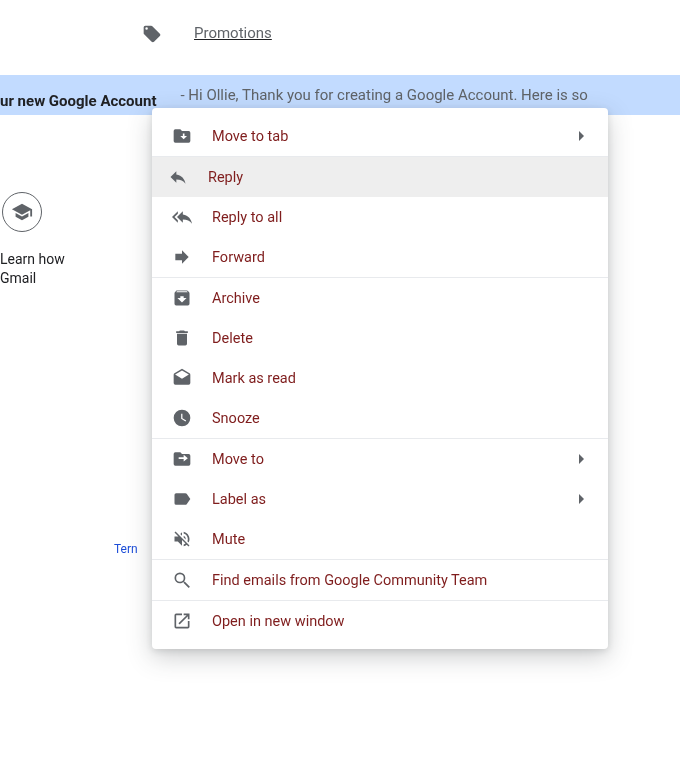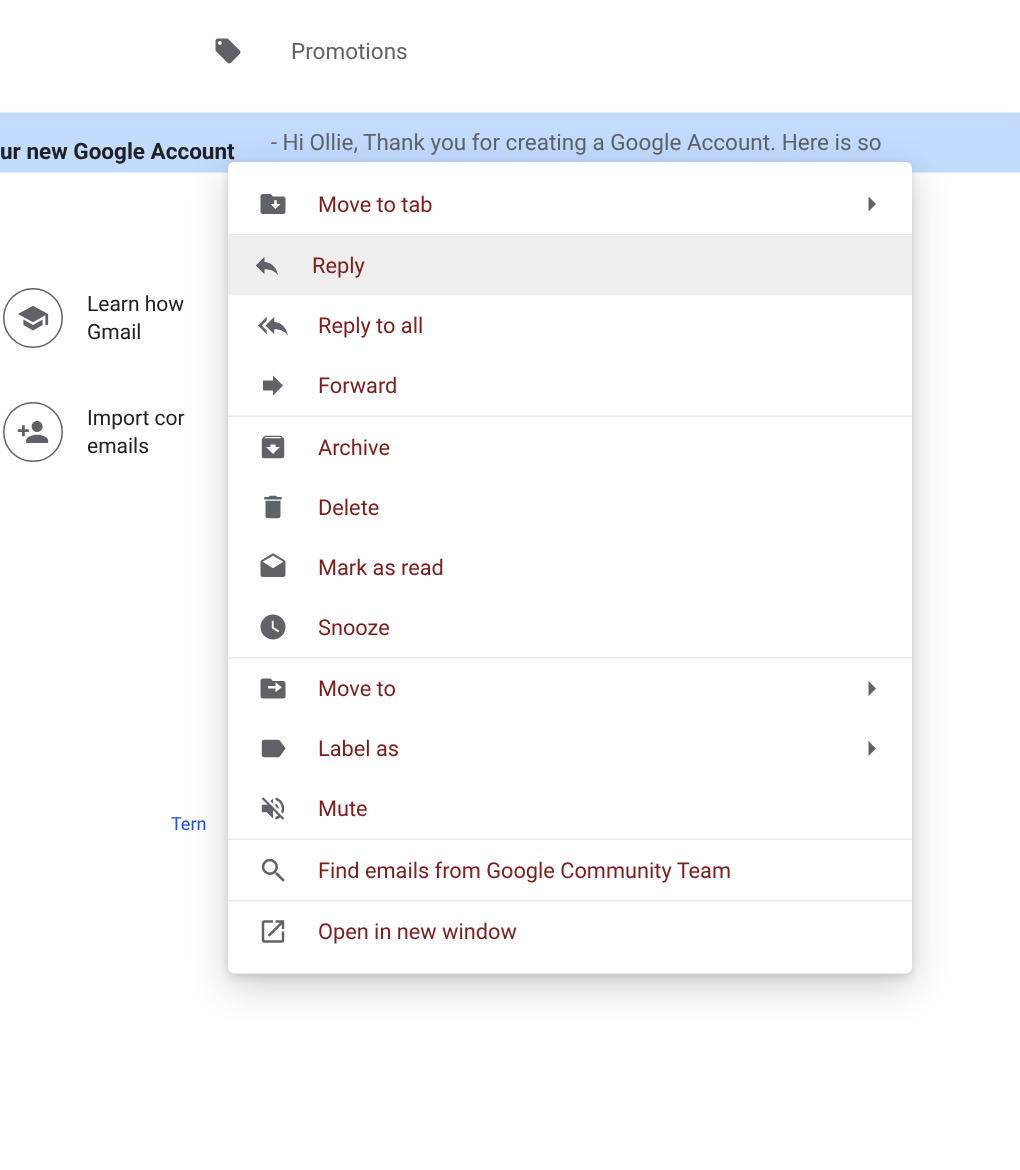--- a/index.html
+++ b/index.html
@@ -1,25 +1,25 @@
 <!DOCTYPE html>
 <html><head>
   <meta charset="utf-8">
   <style>
     * { margin:0; padding:0; box-sizing:border-box; font-family:Roboto,Arial,sans-serif; }
     body { background:#fff; width:680px; height:780px; overflow:hidden; position:relative; color:#202124; }
     .icon { width:20px; height:20px; fill:#5f6368; color:#5f6368; display:inline-flex; align-items:center; justify-content:center; flex-shrink:0; }
-    .tab-row { position:absolute; top:24px; left:142px; display:flex; align-items:center; gap:32px; }
+    .tab-row { position:absolute; top:24px; left:142px; display:flex; align-items:flex-start; gap:32px;text-decoration:underline; }
     .tab-row .icon { fill:#5f6368; }
     .tab-label { font-size:15px; color:#5f6368; }
     .email-row { position:absolute; top:75px; left:0; right:0; height:40px; background:#c2dbff; display:flex; align-items:center; padding-left:0; white-space:nowrap; overflow:hidden; }
     .email-subject { font-weight:700; color:#202124; font-size:15px;margin-top:12px; }
     .email-snippet { color:#5f6368; font-size:15px; margin-left:24px; }
     .side-items { position:absolute; top:192px; left:0; width:150px; }
-    .side-item { display:flex; align-items:flex-start; gap:16px; margin-bottom:36px; }
+    .side-item { display:flex; align-items:flex-start; gap:16px; margin-bottom:36px;flex-direction:column; }
     .circle { width:40px; height:40px; border:1px solid #5f6368; border-radius:50%; display:flex; align-items:center; justify-content:center; flex-shrink:0; margin-left:2px; }
     .circle svg { width:22px; height:22px; fill:#5f6368; }
     .side-label { font-size:14px; color:#202124; line-height:1.35; padding-top:2px; }
     .footer-text { position:absolute; top:542px; left:114px; font-size:12px; color:#1d4ed8; }
     .context-menu {
       position:absolute; top:108px; left:152px; width:456px;
       background:#fff; border-radius:4px;
       box-shadow:0 2px 6px rgba(60,64,67,0.15), 0 8px 24px rgba(60,64,67,0.25);
       padding:8px 0;
     }
@@ -51,29 +51,20 @@
 
 <div class="side-items">
   <div class="side-item">
     <span class="circle">
       <svg viewBox="0 0 24 24">
           <path d="M12 3L1 9l11 6 9-4.91V17h2V9L12 3zM5 13.18v4L12 21l7-3.82v-4L12 17l-7-3.82z"></path>
         </svg>
     </span>
     <span class="side-label" style="white-space:pre-line;">Learn how
 Gmail</span>
-  </div>
-  <div class="side-item">
-    <span class="circle">
-      <svg viewBox="0 0 24 24">
-          <path d="M15 12c2.21 0 4-1.79 4-4s-1.79-4-4-4-4 1.79-4 4 1.79 4 4 4zm-9-2V7H4v3H1v2h3v3h2v-3h3v-2H6zm9 4c-2.67 0-8 1.34-8 4v2h16v-2c0-2.66-5.33-4-8-4z"></path>
-        </svg>
-    </span>
-    <span class="side-label" style="white-space:pre-line;">Import cor
-emails</span>
   </div>
 </div>
 
 <div class="footer-text">Tern</div>
 
 <div class="context-menu">
   <div class="menu-section">
     <div class="menu-item">
       <span class="icon">
           <svg viewBox="0 0 24 24">

